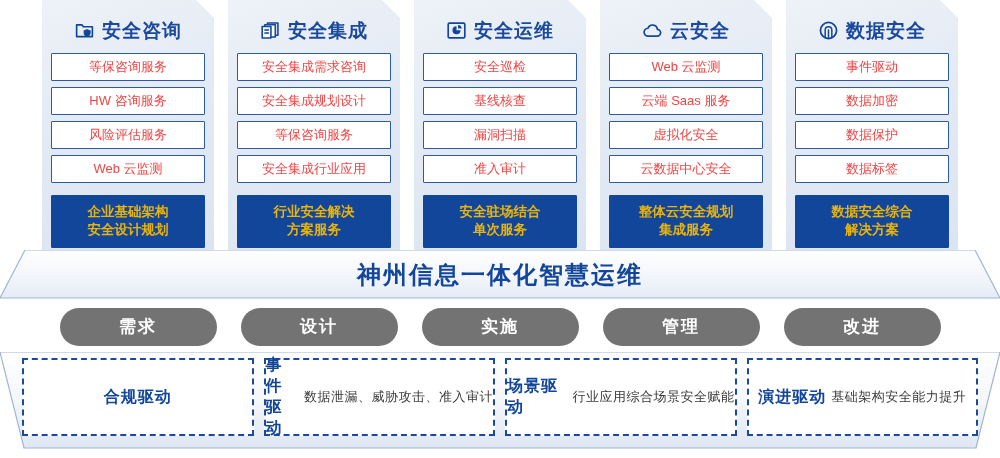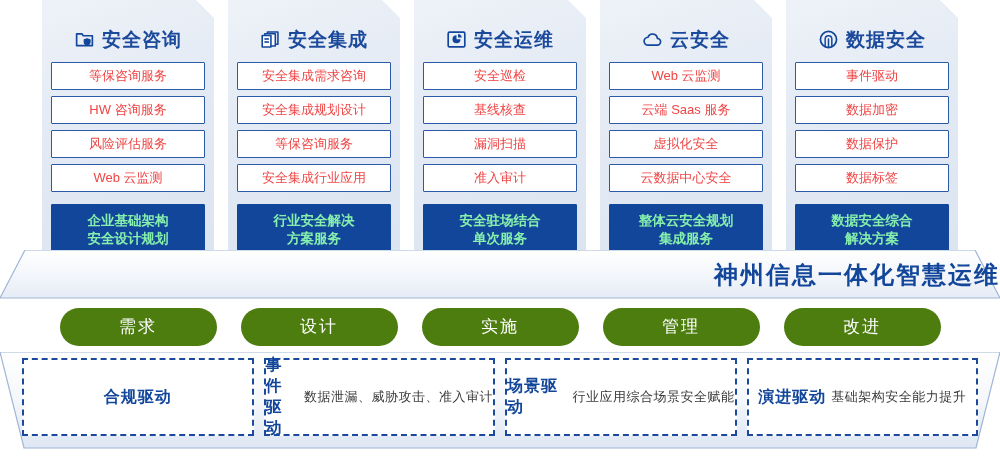--- a/index.html
+++ b/index.html
@@ -12,21 +12,21 @@
   }
   .stage{position:relative;width:1000px;height:458px;}
 
   
   .columns{
     position:absolute;left:0;top:0;width:1000px;height:252px;
     display:flex;justify-content:center;gap:14px;
   }
   .col{
     width:172px;
-    padding:12px 9px;
+    padding:3px 9px;
     box-sizing:border-box;
     background:linear-gradient(160deg,#eef2f8 0%,#e3eaf4 45%,#dbe4f1 100%);
     position:relative;
     clip-path:polygon(0 0, calc(100% - 18px) 0, 100% 18px, 100% 100%, 0 100%);
   }
   .col-head{
     display:flex;align-items:center;justify-content:center;
     gap:7px;
     height:46px;
     margin-top:4px;
@@ -46,21 +46,21 @@
     border:1px solid #2a5aa8;
     text-align:center;
     font-size:13px;color:#ef4444;
     border-radius:1px;
     white-space:nowrap;
   }
   .item-strong{
     margin-top:6px;
     background:#12469a;
     border:1px solid #12469a;
-    color:#86efac;
+    color:#eab308;
     font-size:13.5px;font-weight:bold;
     text-align:center;
     line-height:18px;
     padding:7px 0 8px;
     height:auto;
     border-radius:1px;
   }
   .item-strong span{display:block;}
 
   
@@ -71,37 +71,37 @@
     position:absolute;inset:0;
     background:linear-gradient(180deg,#ffffff 0%,#f2f5fa 55%,#e4ebf5 100%);
     clip-path:polygon(25px 0, 975px 0, 1000px 48px, 0 48px);
   }
   .banner .line{
     position:absolute;left:0;top:0;width:1000px;height:50px;
     pointer-events:none;
   }
   .banner-text{
     position:absolute;left:0;right:0;top:9px;
-    text-align:right;
+    text-align:center;
     font-size:24px;font-weight:bold;color:#12469a;
     letter-spacing:2px;
   }
 
   
   .pills{
     position:absolute;left:0;top:308px;width:1000px;height:40px;
     display:flex;justify-content:center;gap:24px;
   }
   .pill{
     width:157px;height:38px;line-height:38px;
-    background:#4d7c0f;
+    background:#737373;
     color:#ffffff;
     border-radius:19px;
     text-align:center;
-    font-size:17px;font-weight:normal;letter-spacing:2px;
+    font-size:17px;font-weight:bold;letter-spacing:2px;
   }
 
   
   .bottom{
     position:absolute;left:0;top:352px;width:1000px;height:98px;
   }
   .bottom .shape{
     position:absolute;inset:0;
     background:linear-gradient(180deg,#ffffff 0%,#f4f7fb 50%,#dde6f3 100%);
     clip-path:polygon(0 0, 1000px 0, 976px 96px, 24px 96px);

